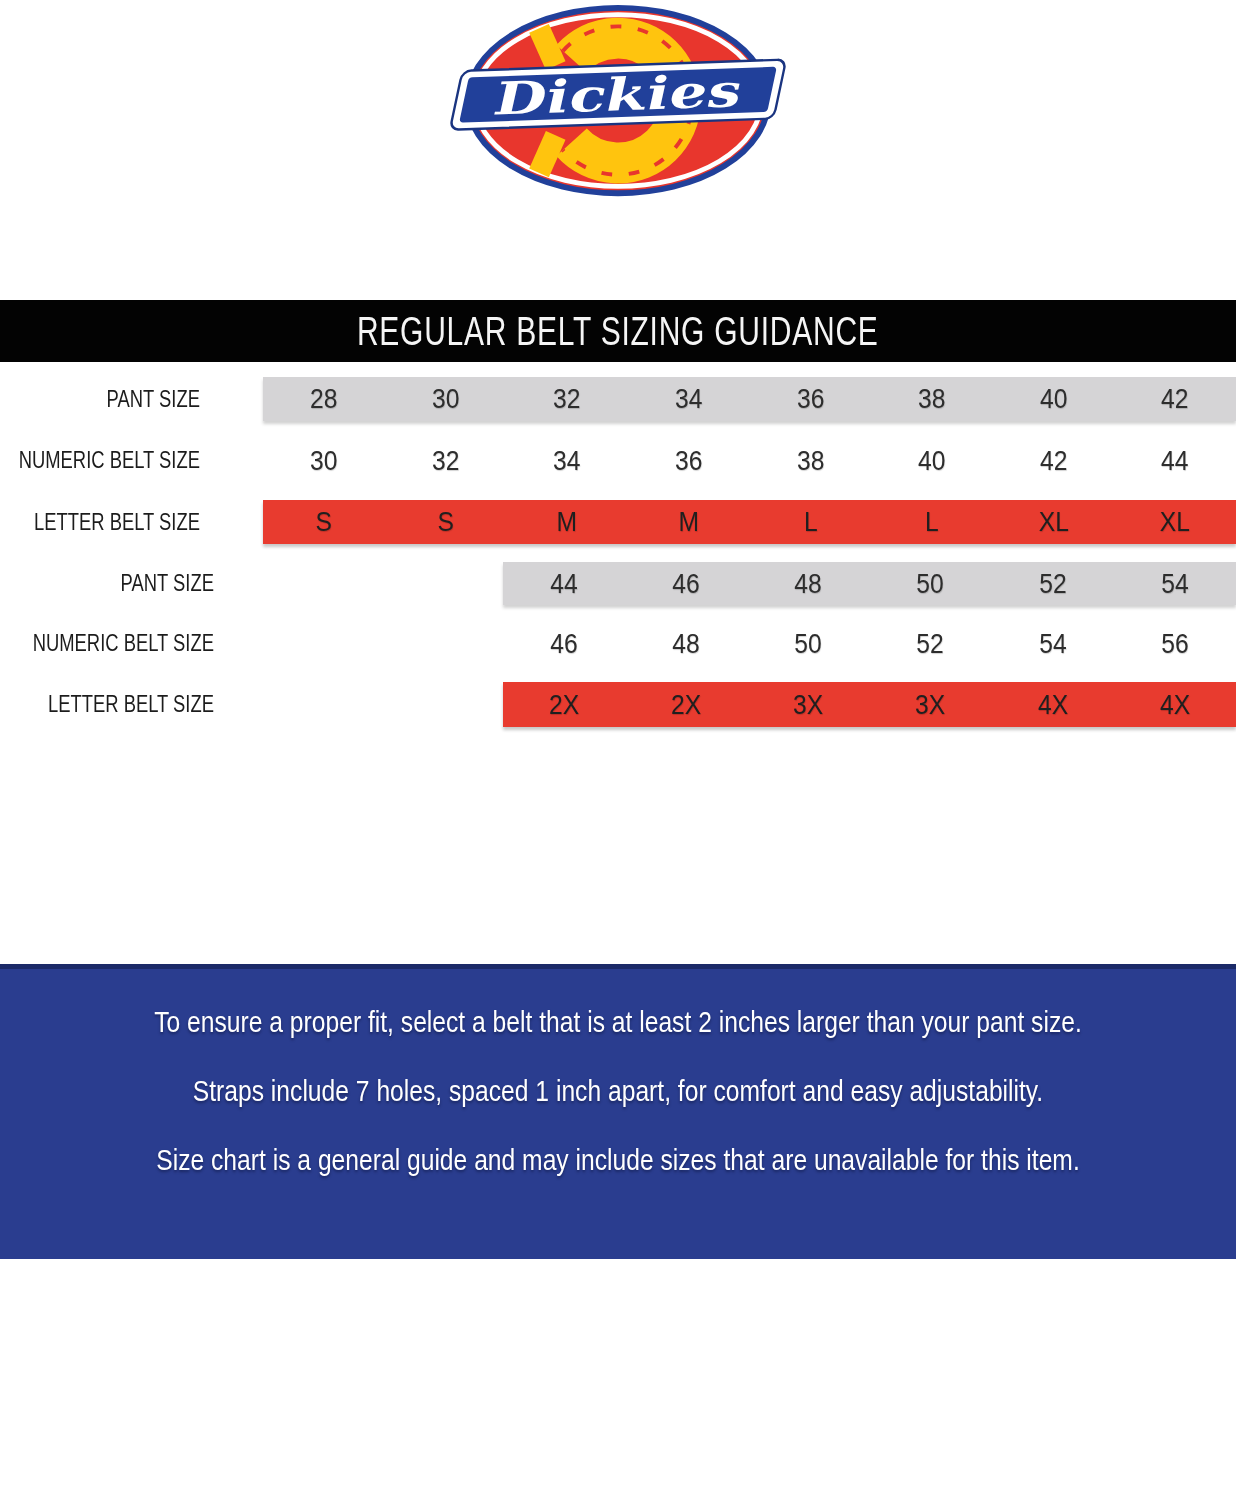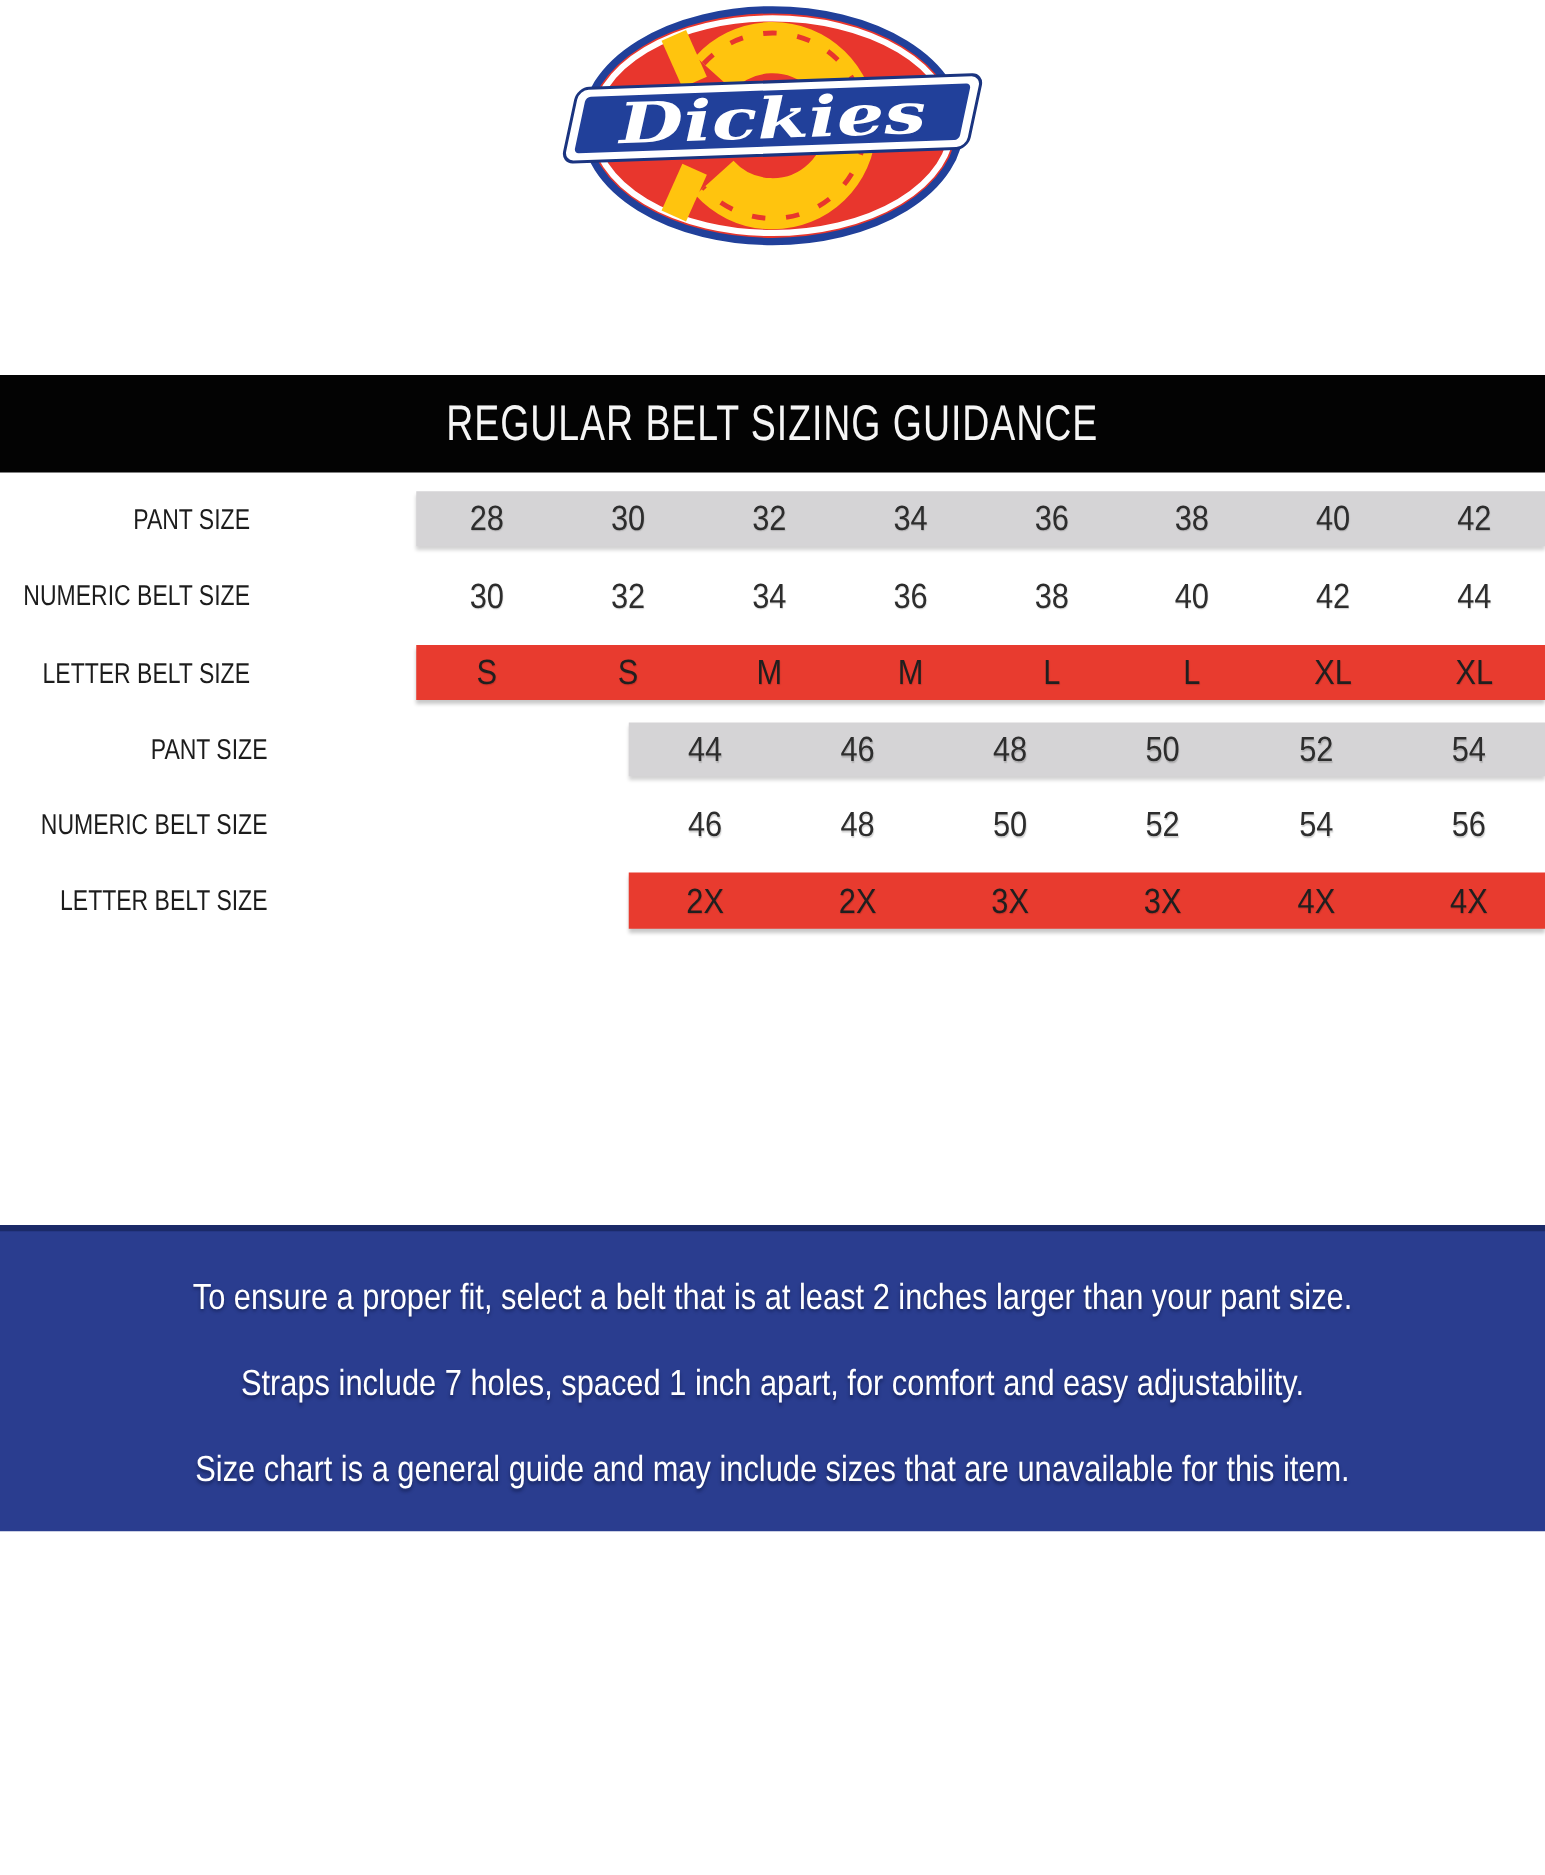--- a/index.html
+++ b/index.html
@@ -3,21 +3,21 @@
 <meta charset="utf-8">
 <style>
   html,body { margin:0; padding:0; background:#ffffff; }
   body { font-family:"Liberation Sans", sans-serif; }
   .page { position:relative; width:1236px; height:1500px; background:#fff; overflow:hidden; }
 
   
   .logo-wrap { height:202px; padding-top:3px; display:flex; justify-content:center; align-items:flex-start; }
 
   
-  .banner { height:78px; background:#030303; display:flex; align-items:center; justify-content:center; }
+  .banner { height:62px; background:#030303; display:flex; align-items:center; justify-content:center; }
   .banner1 { margin-top:95px; }
   .banner2 { margin-top:146px; }
   .btxt { color:#f5f5f5; font-size:40px; font-weight:400; letter-spacing:1px;
           white-space:nowrap; transform:scaleX(0.75); transform-origin:center center; }
 
   
   .table { }
   .t1 { margin-top:15px; }
   .t2 { margin-top:18px; }
   .trow { display:flex; align-items:stretch;justify-content:space-between; }
@@ -28,33 +28,33 @@
   .t2 .trow.r2 { height:77px; }
   .t2 .trow.r3 { height:45px; }
 
   .tlabel { display:flex; align-items:center; justify-content:flex-end;
             font-size:23px; color:#1c1c1c; white-space:nowrap;
             transform:scaleX(0.80); transform-origin:right center; }
   .t1 .tlabel { width:200px; }
   .t2 .tlabel { width:214px; }
 
   .tcells { display:grid; }
-  .t1 .tcells { width:903px; margin-left:22px; grid-template-columns:repeat(8,1fr); }
+  .t1 .tcells { width:973px; margin-left:22px; grid-template-columns:repeat(8,1fr); }
   .t2 .tcells { width:733px; margin-left:23px; grid-template-columns:repeat(6,1fr); }
 
   .bg-gray { background:#D5D4D6; box-shadow:0 3px 3px rgba(0,0,0,0.18); }
   .bg-red  { background:#E83B2F; box-shadow:0 3px 3px rgba(0,0,0,0.22); }
 
   .cell { display:flex; align-items:center; justify-content:center;
           font-size:28px; color:#2d2d2d; transform:scaleX(0.88);
           text-shadow:0.5px 1px 1px rgba(0,0,0,0.18); }
   .bg-red .cell { color:#1f1f1f; }
 
   
-  .footer { margin-top:237px; height:245px; box-sizing:border-box;
+  .footer { margin-top:237px; height:295px; box-sizing:border-box;
             background:#2A3D8F; border-top:5px solid #1B2A68; padding-top:33px; }
   .fline { height:40px; line-height:40px; margin-bottom:29px; text-align:center;
            color:#ffffff; font-size:29px; white-space:nowrap;
            transform:scaleX(0.85); transform-origin:center center;
            text-shadow:0 2px 3px rgba(5,12,40,0.45); }
 </style>
 </head>
 <body>
 
 <div class="page">

